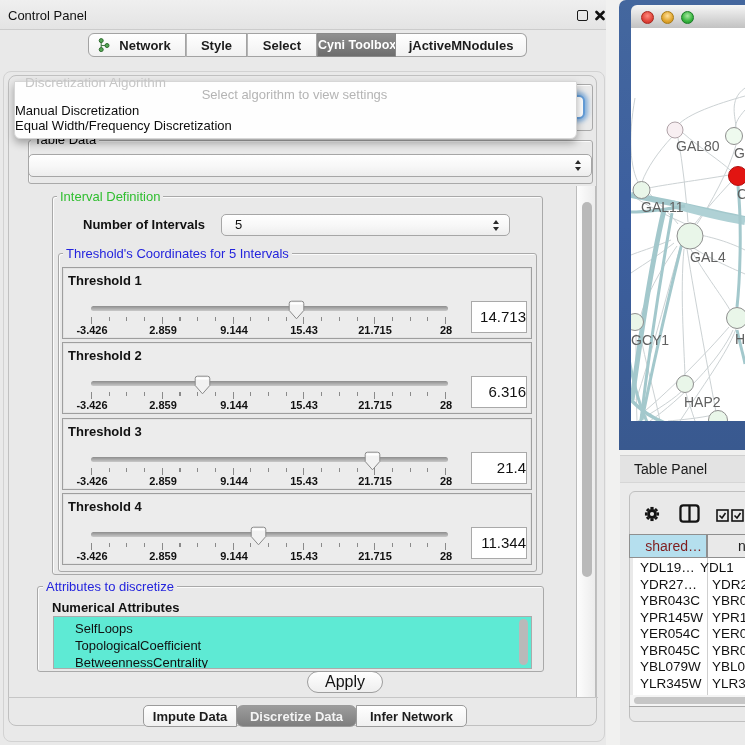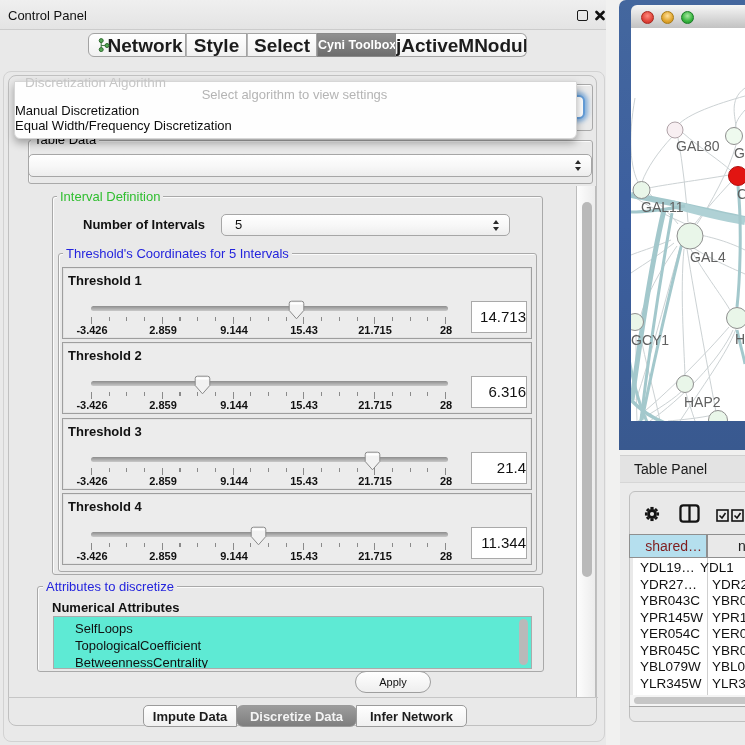--- a/index.html
+++ b/index.html
@@ -12,21 +12,21 @@
 .spin:after{content:"";position:absolute;left:0;bottom:1.5px;border-left:3.5px solid transparent;border-right:3.5px solid transparent;border-top:4.5px solid #2a2a2a;}
 .tpanel{position:absolute;left:62px;width:468px;height:70px;background:#ececec;border:1px solid #9e9e9e;box-shadow:inset 0 0 0 1px #e3e3e3;}
 .tpanel .ttl{position:absolute;left:5px;top:5px;font-size:13px;font-weight:700;color:#111;}
 .track{position:absolute;left:28px;top:38px;width:357px;height:5px;border-radius:3px;background:linear-gradient(180deg,#8d8d8d,#c9c9c9);}
 .ticksmin{position:absolute;left:28px;top:49px;width:357px;height:4px;background:repeating-linear-gradient(90deg,#8a8a8a 0,#8a8a8a 1px,transparent 1px,transparent 17.7px);}
 .ticksmaj{position:absolute;left:28px;top:49px;width:357px;height:7px;background:repeating-linear-gradient(90deg,#8a8a8a 0,#8a8a8a 1px,transparent 1px,transparent 70.8px);}
 .slab{position:absolute;top:56px;width:62px;text-align:center;font-size:11px;font-weight:700;color:#111;}
 .vbox{position:absolute;left:408px;top:33px;width:54px;height:30px;background:#fff;border:1px solid #a9a9a9;font-size:15px;color:#111;text-align:right;line-height:30px;padding-right:0;}
 .thumb{position:absolute;top:32px;width:17px;height:20px;}
 .btab{position:absolute;top:705px;height:22px;border:1px solid #9b9b9b;background:linear-gradient(180deg,#ffffff,#f0f0f0);font-size:13px;font-weight:700;color:#1c1c1c;text-align:center;line-height:21px;box-sizing:border-box;white-space:nowrap;}
-.ttab{position:absolute;top:33px;height:24px;border:1px solid #a3a3a3;background:linear-gradient(180deg,#ffffff,#f1f1f1);font-size:19px;font-weight:700;color:#1c1c1c;text-align:center;line-height:23px;box-sizing:border-box;white-space:nowrap;overflow:hidden;}
+.ttab{position:absolute;top:33px;height:24px;border:1px solid #a3a3a3;background:linear-gradient(180deg,#ffffff,#f1f1f1);font-size:13px;font-weight:700;color:#1c1c1c;text-align:center;line-height:23px;box-sizing:border-box;white-space:nowrap;overflow:hidden;}
 .row1{position:absolute;left:7px;white-space:nowrap;}
 </style></head>
 <body>
 
 <div class="abs" style="left:0;top:0;width:606px;height:745px;background:#e9e9e9;"></div>
 <div class="abs" style="left:0;top:0;width:606px;height:29px;background:linear-gradient(180deg,#efefef,#e4e4e4);border-bottom:1px solid #cccccc;"></div>
 <div class="abs" style="left:8px;top:8px;font-size:13px;color:#111;">Control Panel</div>
 <div class="abs" style="left:577px;top:10px;width:9px;height:9px;border:1.8px solid #1a1a1a;border-radius:2px;"></div>
 <svg class="abs" style="left:595px;top:10px;" width="10" height="11" viewBox="0 0 10 11">
     <path d="M1.5 2 L8.5 9 M8.5 2 L1.5 9" stroke="#111" stroke-width="2.6" stroke-linecap="round"></path>
@@ -138,21 +138,21 @@
 </div>
 
 <div class="gbox" style="left:37px;top:586px;width:505px;height:84px;"></div>
 <div class="glabel" style="left:43px;top:580px;color:#2424dd;">Attributes to discretize</div>
 <div class="abs" style="left:52px;top:600px;font-size:13px;font-weight:700;color:#111;">Numerical Attributes</div>
 <div class="abs" style="left:53px;top:616px;width:477px;height:51px;background:#5eead4;border:1px solid #ababab;overflow:hidden;font-size:13px;color:#111;">
  <div style="margin:3px 0 0 21px;line-height:17px;">SelfLoops<br>TopologicalCoefficient<br>BetweennessCentrality</div>
  <div style="position:absolute;right:3px;top:2px;width:9px;height:46px;background:#b9b9b9;border-radius:5px;"></div>
 </div>
 
-<div class="abs" style="left:307px;top:671px;width:74px;height:20px;border:1px solid #9e9e9e;border-radius:11px;background:linear-gradient(180deg,#ffffff,#eeeeee);font-size:11px;color:#111;text-align:center;line-height:20px;margin-left:48px;">Apply</div>
+<div class="abs" style="left:307px;top:671px;width:74px;height:20px;border:1px solid #9e9e9e;border-radius:11px;background:linear-gradient(180deg,#ffffff,#eeeeee);font-size:16px;color:#111;text-align:center;line-height:20px;">Apply</div>
 
 <div class="abs" style="left:8px;top:697px;width:590px;height:1px;background:#c6c6c6;"></div>
 <div class="btab" style="left:143px;width:94px;border-radius:5px 0 0 5px;">Impute Data</div>
 <div class="btab" style="left:236px;width:121px;background:linear-gradient(180deg,#9c9c9c,#7e7e7e);color:#f4f4f4;border-radius:7px;">Discretize Data</div>
 <div class="btab" style="left:356px;width:111px;border-radius:0 5px 5px 0;">Infer Network</div>
 
 <div class="abs" style="left:608px;top:368px;width:5px;height:5px;border-radius:50%;background:#bdbdbd;"></div>
 
 <div class="abs" style="left:576px;top:186px;width:20px;height:511px;background:linear-gradient(90deg,#fdfdfd,#ececec);border-left:1px solid #bcbcbc;border-right:1px solid #bcbcbc;box-sizing:border-box;"></div>
 <div class="abs" style="left:582px;top:202px;width:10px;height:375px;background:#b9b9b9;border-radius:5px;"></div>

